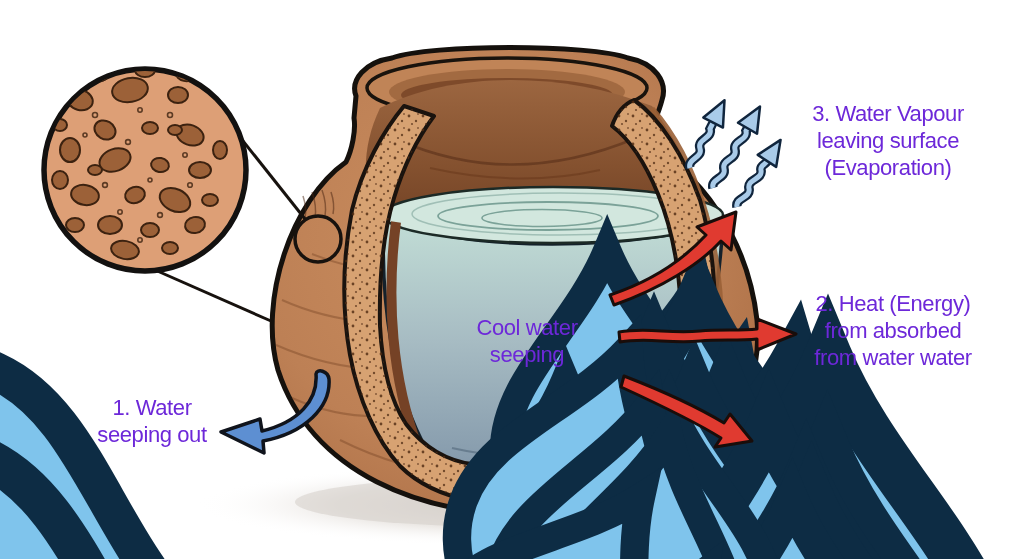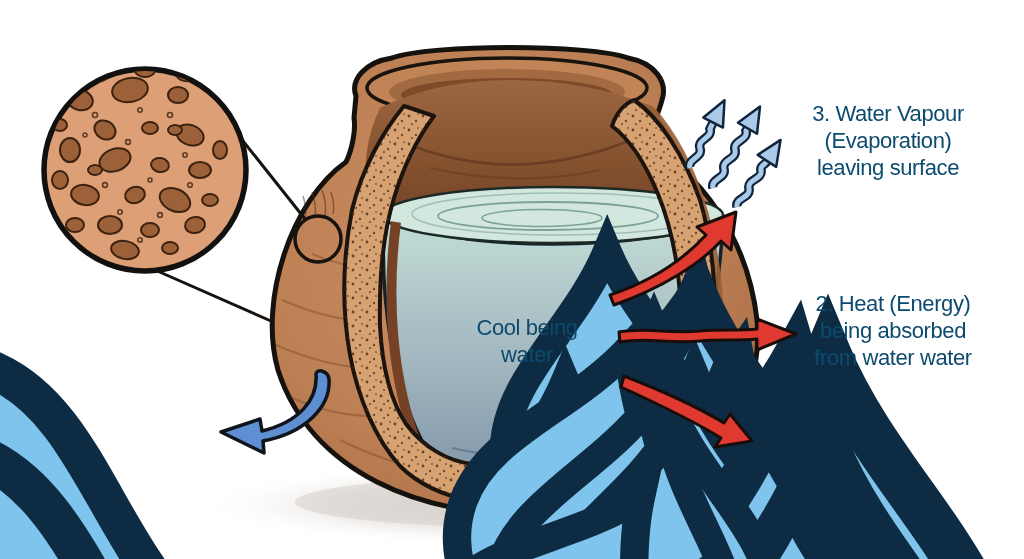--- a/index.html
+++ b/index.html
@@ -1,19 +1,19 @@
 <!DOCTYPE html>
 <html><head>
 <meta charset="utf-8">
 <style>
   html,body{margin:0;padding:0;background:#ffffff;}
   .stage{position:relative;width:1024px;height:559px;background:#ffffff;overflow:hidden;
          font-family:"Liberation Sans", sans-serif;}
   .stage svg{position:absolute;left:0;top:0;}
-  .lbl{position:absolute;text-align:center;color:#0c4a6e;font-size:22px;line-height:27px;
+  .lbl{position:absolute;text-align:center;color:#6d28d9;font-size:22px;line-height:27px;
        font-weight:500;letter-spacing:-0.4px;white-space:nowrap;}
   .lbl span{display:block;}
 </style>
 </head>
 <body>
 
 <div class="stage">
 
 <svg width="1024" height="559" viewBox="0 0 1024 559">
   <defs>
@@ -238,31 +238,35 @@
       <circle cx="105" cy="185" r="2.4"></circle>
           <circle cx="150" cy="180" r="2"></circle>
           <circle cx="190" cy="185" r="2.3"></circle>
       <circle cx="120" cy="212" r="2.2"></circle>
           <circle cx="160" cy="215" r="2.4"></circle>
           <circle cx="140" cy="240" r="2.2"></circle>
     </g>
   </g>
 </svg>
 
+<div class="lbl" style="left:62px;top:394px;width:180px;">
+  <span>1. Water</span>
+  <span>seeping out</span>
+</div>
 
 <div class="lbl" style="left:447px;top:314px;width:160px;">
-  <span>Cool being</span>
-  <span>water</span>
+  <span>Cool water</span>
+  <span>seeping</span>
 </div>
 
 <div class="lbl" style="left:793px;top:290px;width:200px;">
   <span>2. Heat (Energy)</span>
-  <span>being absorbed</span>
+  <span>from absorbed</span>
   <span>from water water</span>
 </div>
 
 <div class="lbl" style="left:788px;top:100px;width:200px;">
   <span>3. Water Vapour</span>
+  <span>leaving surface</span>
   <span>(Evaporation)</span>
-  <span>leaving surface</span>
 </div>
 
 </div>
 
 </body></html>

